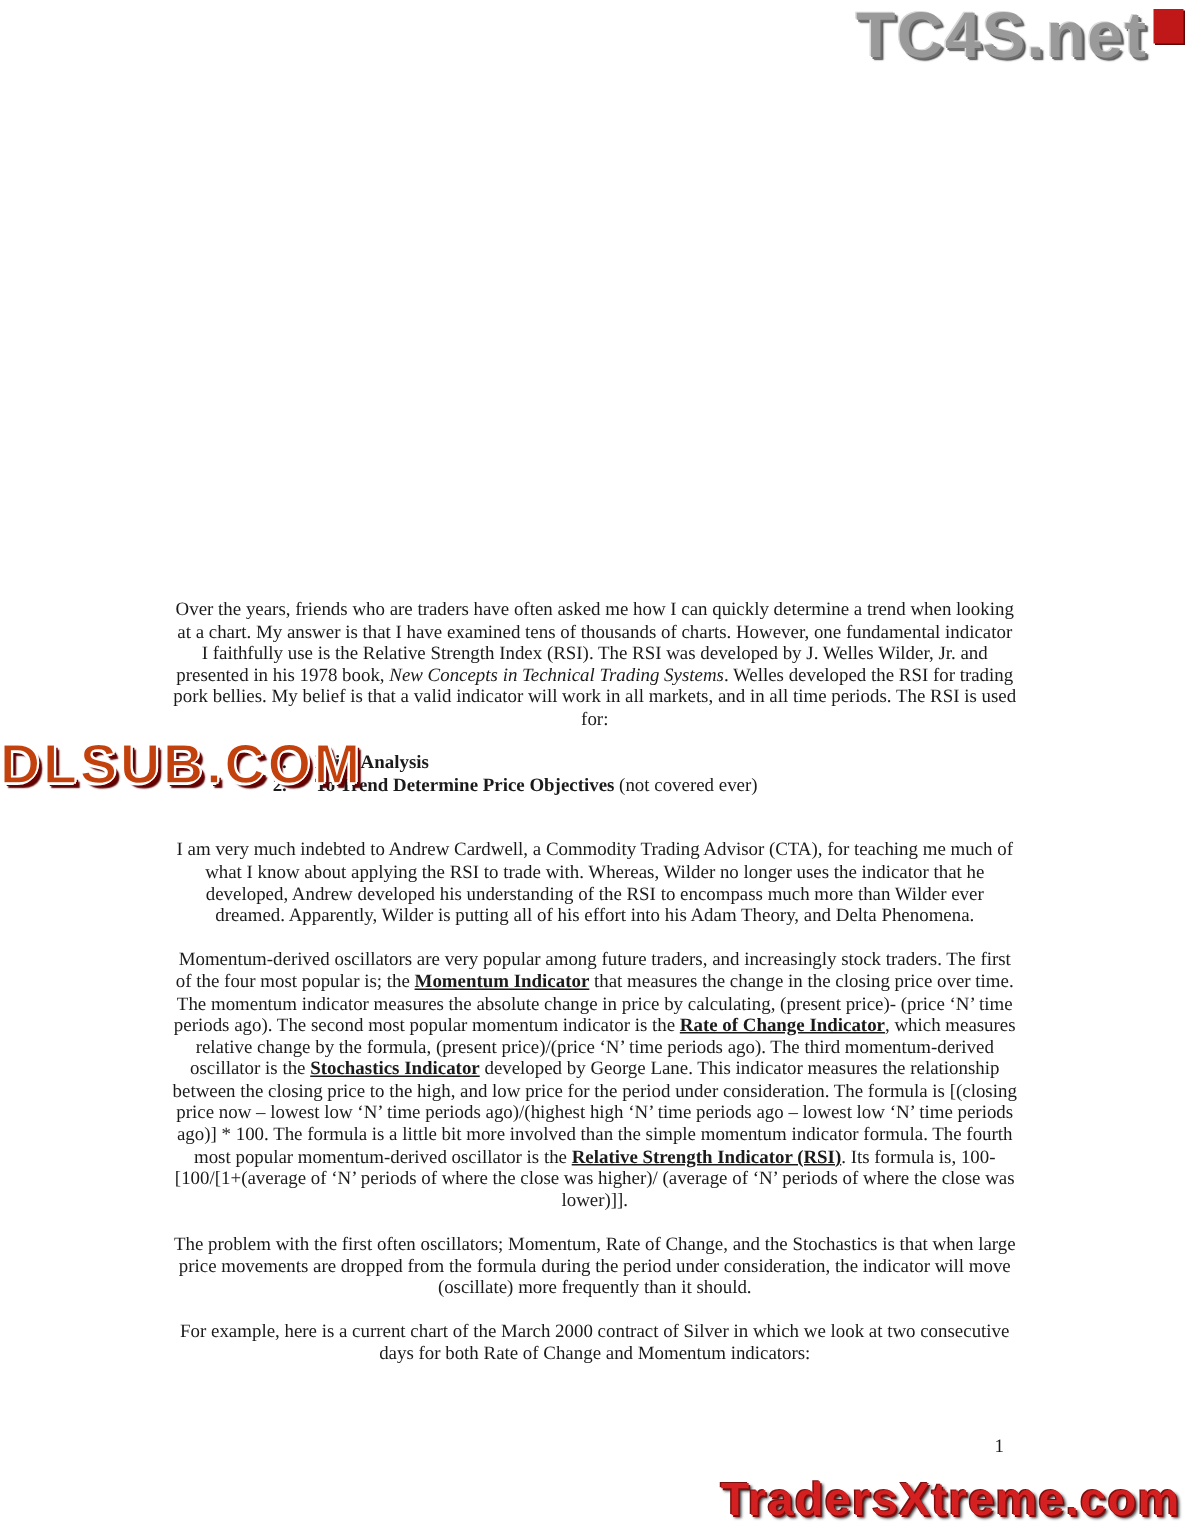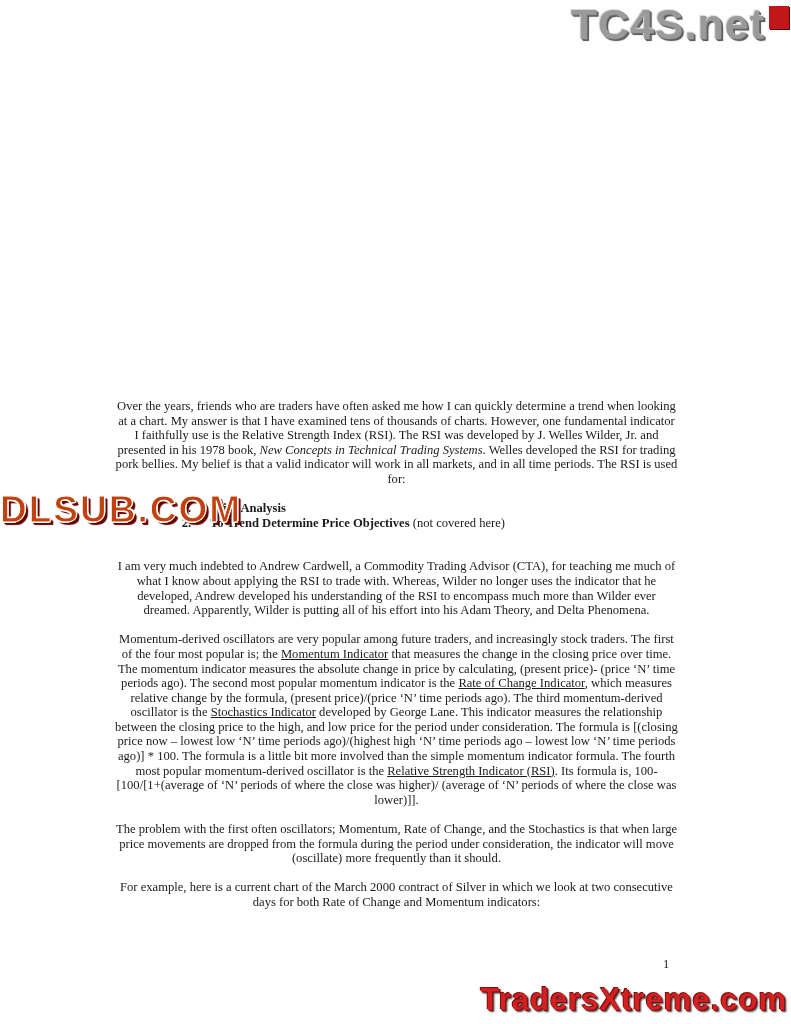--- a/index.html
+++ b/index.html
@@ -67,21 +67,21 @@
     font-size: 12.6px;
     line-height: 14.6px;
     text-align: center;
   }
   .bodytext p { margin: 0 0 14.6px 0; }
   .bodytext p:last-child { margin-bottom: 12px; }
   .uses-list { margin: 0 0 29px 0; }
   .list-row { display: flex; padding-left: 48px; }
   .list-row .num { width: 47px; font-weight: bold; flex: 0 0 47px; }
   .list-row .li-text b { font-weight: bold; }
-  u { text-decoration: underline; }
+  u { text-decoration: underline; font-weight: bold; }
   em { font-style: italic; }
 
   
   .watermark {
     position: absolute;
     top: 489px;
     left: 0;
     right: 0;
     text-align: left;
     font-family: "Liberation Sans", sans-serif;
@@ -139,21 +139,21 @@
 
     <p><span>Over the years, friends who are traders have often asked me how I can quickly determine a trend when looking at a chart. My answer is that I have examined tens of thousands of charts. However, one fundamental indicator I faithfully use is the Relative Strength Index (RSI). The RSI was developed by J. Welles Wilder, Jr. and presented in his 1978 book, </span><em>New Concepts in Technical Trading Systems</em><span>. Welles developed the RSI for trading pork bellies. My belief is that a valid indicator will work in all markets, and in all time periods.  The RSI is used for:</span></p>
 
     <div class="uses-list">
       <div class="list-row">
         <span class="num">1.</span>
         <span class="li-text"><b>Price Analysis</b><span></span></span>
       </div>
       <div class="list-row">
         <span class="num">2.</span>
-        <span class="li-text"><b>To Trend Determine Price Objectives</b><span> (not covered here)</span></span>
+        <span class="li-text"><b>To Trend Determine Price Objectives</b><span> (not covered ever)</span></span>
       </div>
     </div>
 
     <p>I am very much indebted to Andrew Cardwell, a Commodity Trading Advisor (CTA), for teaching me much of what I know about applying the RSI to trade with. Whereas, Wilder no longer uses the indicator that he developed, Andrew developed his understanding of the RSI to encompass much more than Wilder ever dreamed. Apparently, Wilder is putting all of his effort into his Adam Theory, and Delta Phenomena.</p>
 
     <p><span>Momentum-derived oscillators are very popular among future traders, and increasingly stock traders. The first of the four most popular is; the </span><u>Momentum Indicator</u><span> that measures the change in the closing price over time. The momentum indicator measures the absolute change in price by calculating,  (present price)- (price ‘N’ time periods ago). The second most popular momentum indicator is the </span><u>Rate of Change Indicator</u><span>, which measures relative change by the formula, (present price)/(price ‘N’ time periods ago). The third momentum-derived oscillator is the </span><u>Stochastics Indicator</u><span> developed by George Lane. This indicator measures the relationship between the closing price to the high, and low price for the period under consideration. The formula is [(closing price now – lowest low ‘N’ time periods ago)/(highest high ‘N’ time periods ago – lowest low ‘N’ time periods ago)] * 100. The formula is a little bit more involved than the simple momentum indicator formula. The fourth most popular momentum-derived oscillator is the </span><u>Relative Strength Indicator (RSI)</u><span>. Its formula is, 100-[100/[1+(average of ‘N’ periods of where the close was higher)/ (average of ‘N’ periods of where the close was lower)]].</span></p>
 
     <p>The problem with the first often oscillators; Momentum, Rate of Change, and the Stochastics is that when large price movements are dropped from the formula during the period under consideration, the indicator will move (oscillate) more frequently than it should.</p>
 
     <p>For example, here is a current chart of the March 2000 contract of Silver in which we look at two consecutive days for both Rate of Change and Momentum indicators:</p>

